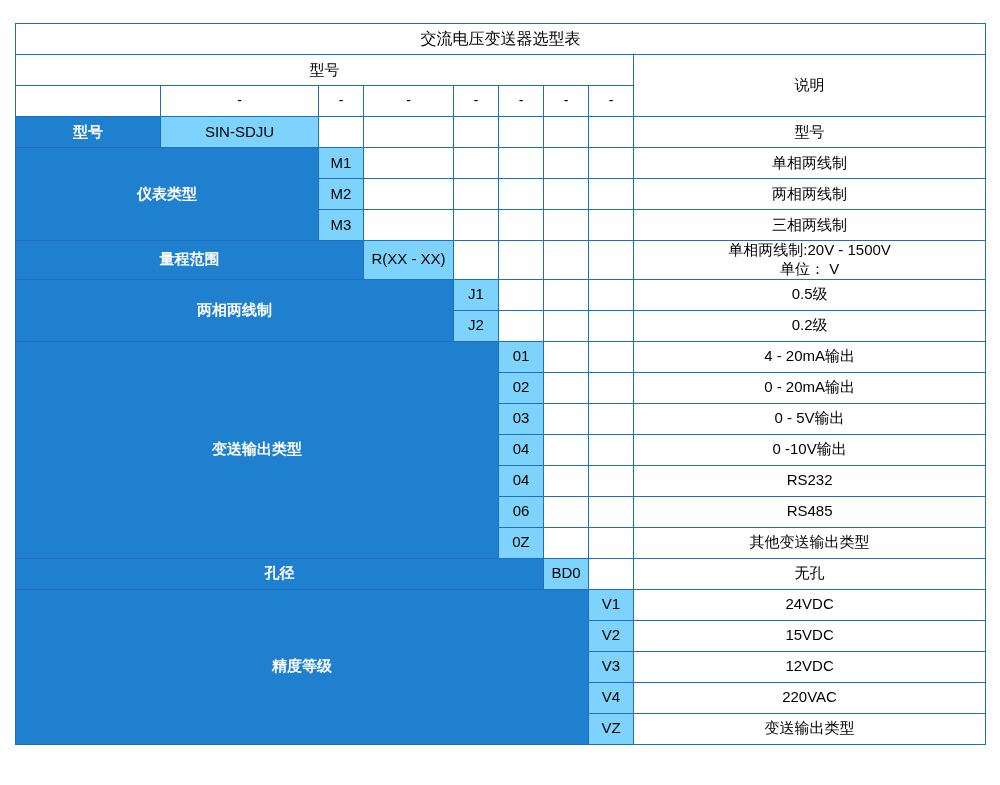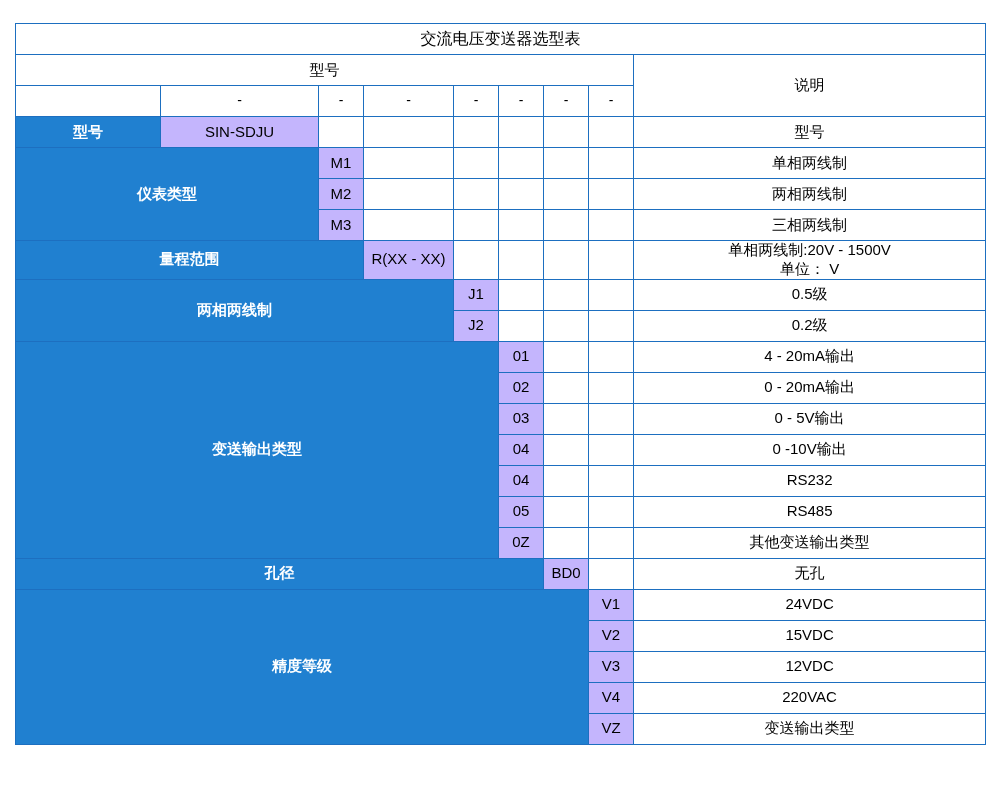--- a/index.html
+++ b/index.html
@@ -44,21 +44,21 @@
     font-weight: normal;
     color: #000000;
     background: #ffffff;
   }
   td.hdr {
     background: #ffffff;
     color: #000000;
     font-weight: normal;
   }
   td.code {
-    background: #c4b5fd;
+    background: #7dd3fc;
     color: #000000;
     font-weight: normal;
   }
   td.desc {
     background: #ffffff;
     color: #000000;
     font-weight: normal;
   }
   td.dash {
     background: #ffffff;
@@ -208,21 +208,21 @@
         <td></td>
         <td class="desc">0 -10V输出</td>
       </tr>
       <tr>
         <td class="code">04</td>
         <td></td>
         <td></td>
         <td class="desc">RS232</td>
       </tr>
       <tr>
-        <td class="code">05</td>
+        <td class="code">06</td>
         <td></td>
         <td></td>
         <td class="desc">RS485</td>
       </tr>
       <tr>
         <td class="code">0Z</td>
         <td></td>
         <td></td>
         <td class="desc">其他变送输出类型</td>
       </tr>

